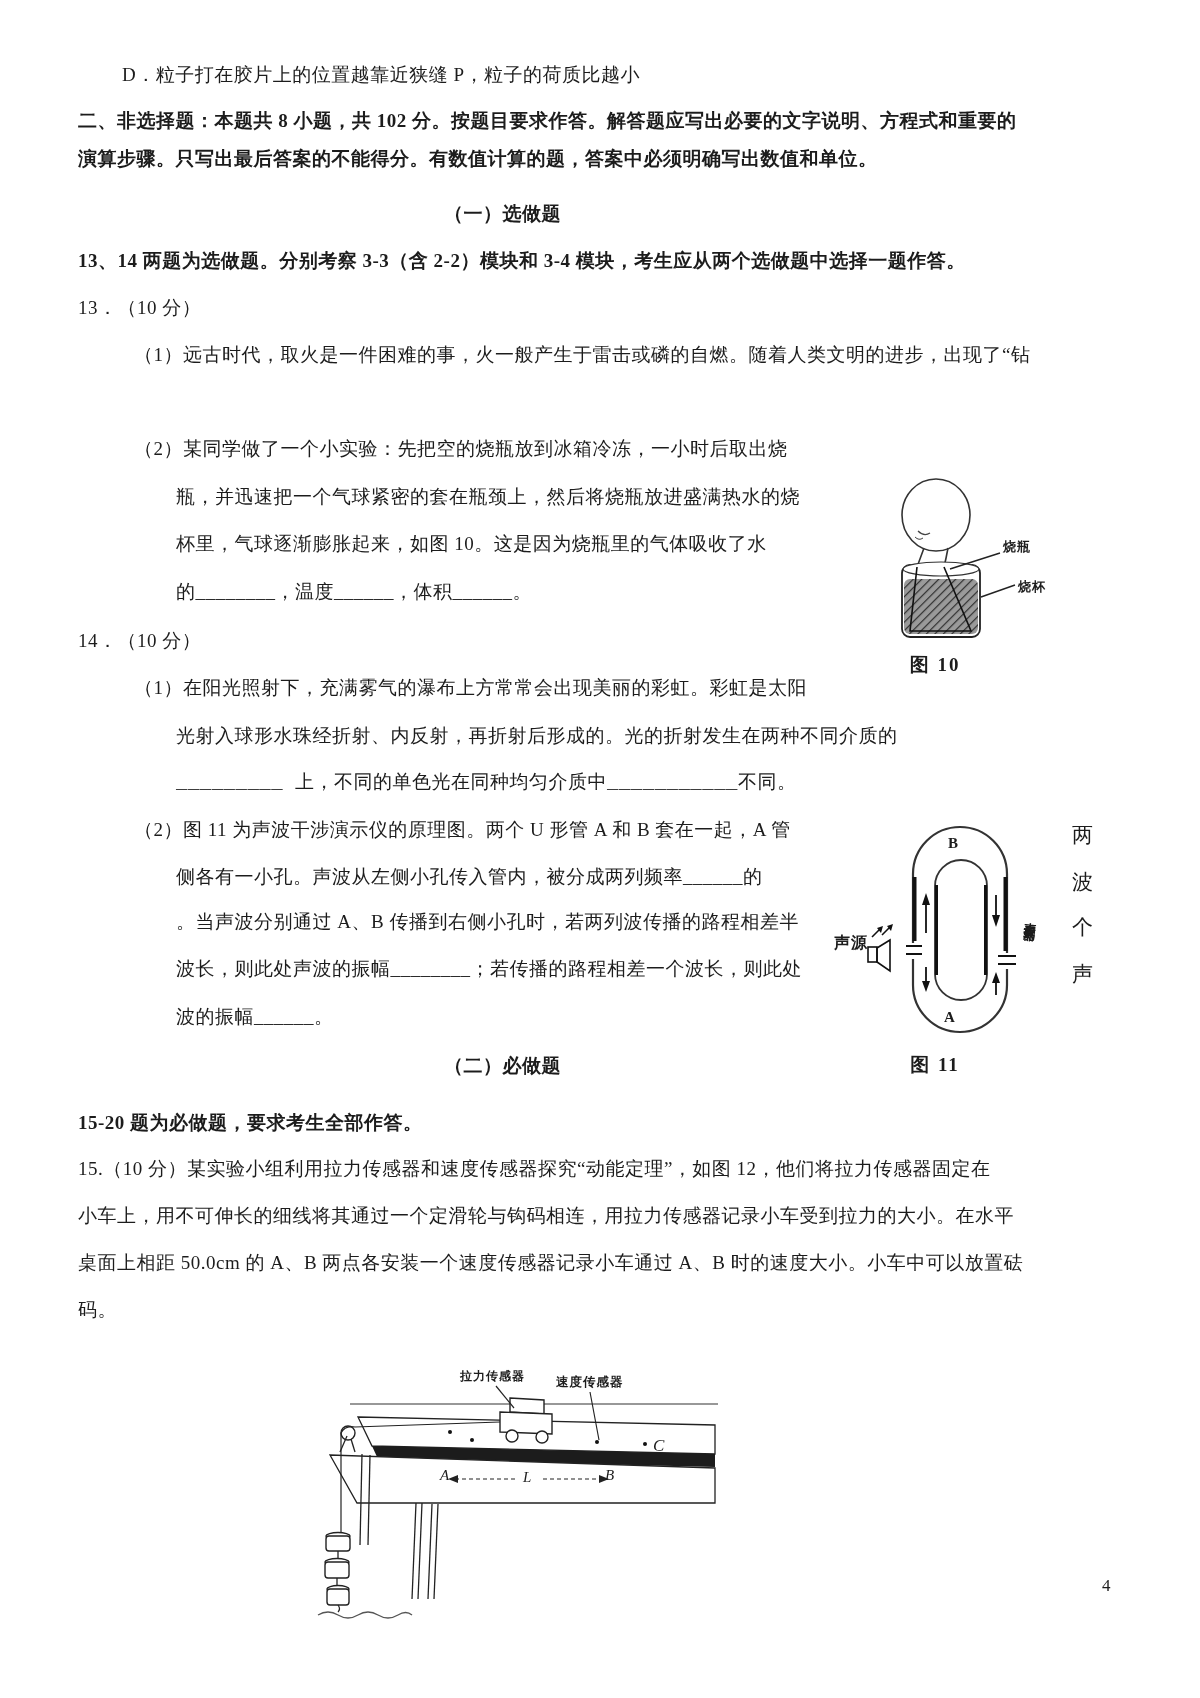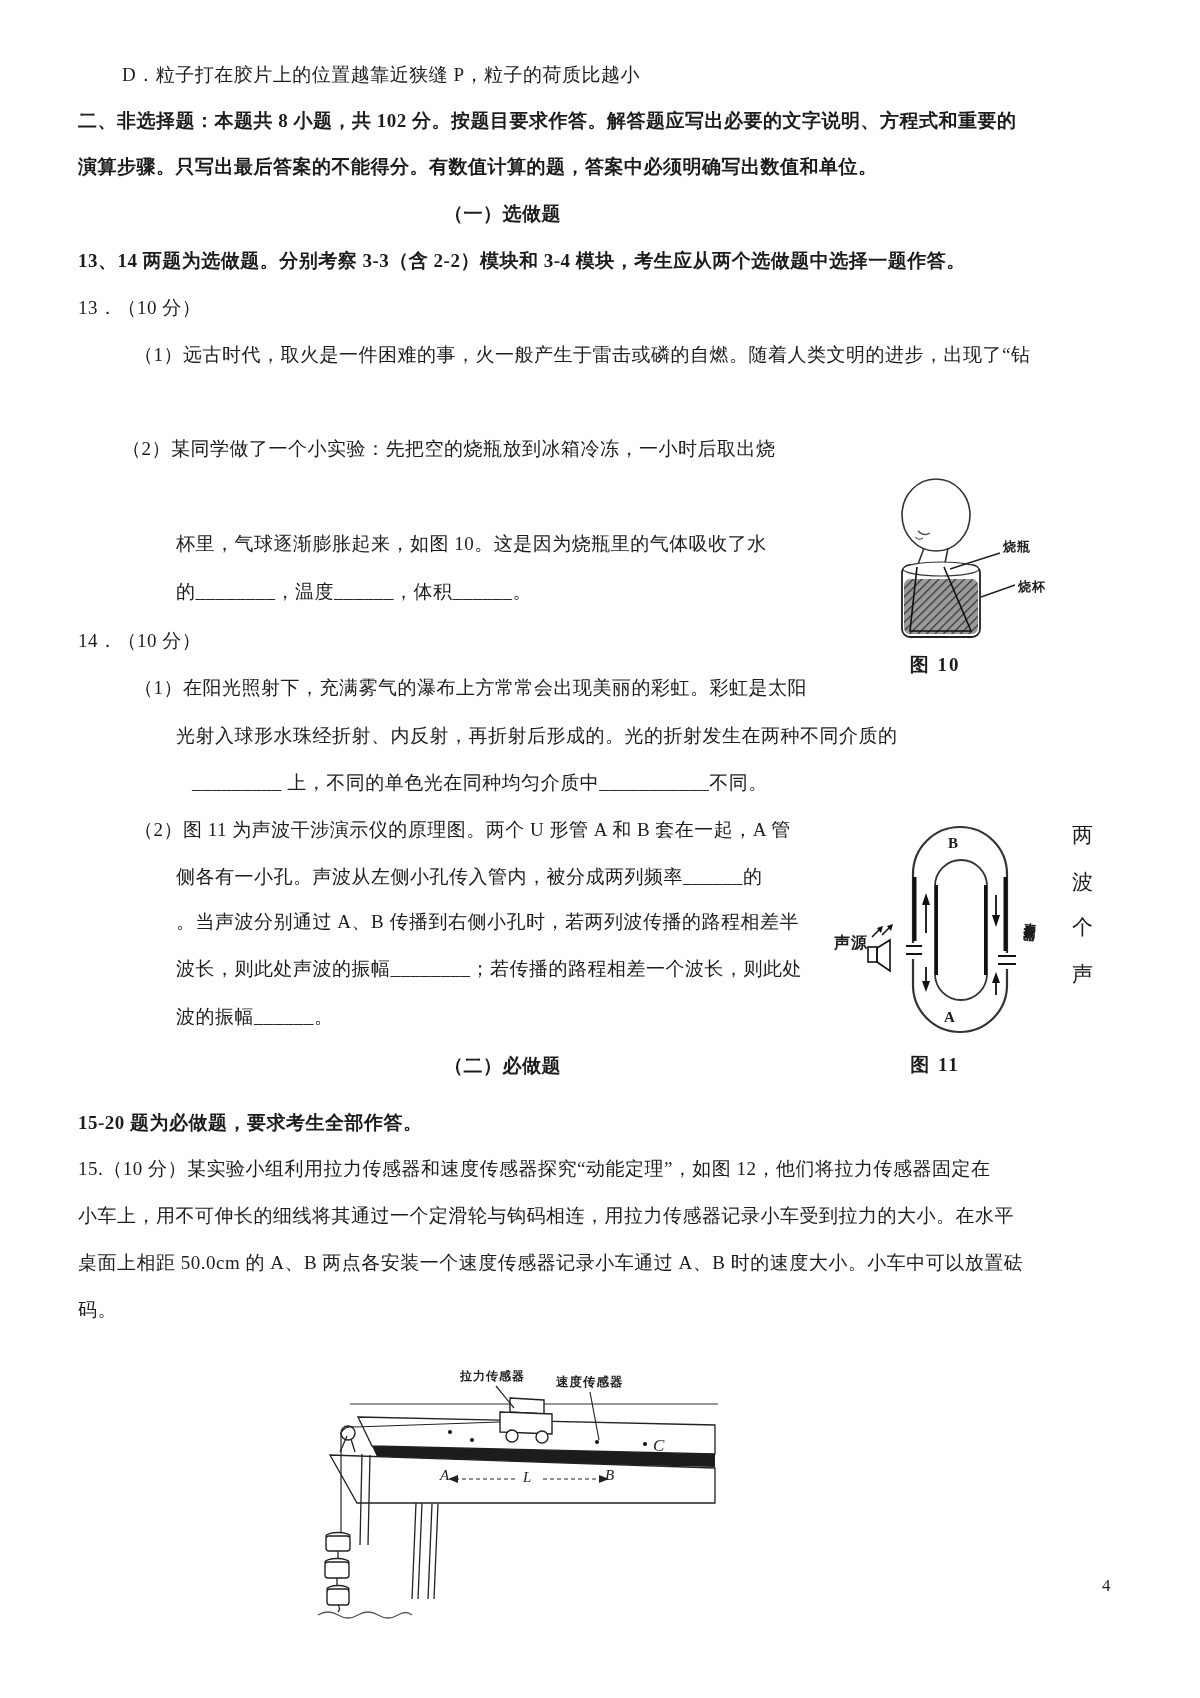--- a/index.html
+++ b/index.html
@@ -41,36 +41,37 @@
   .pageno{position:absolute;font-size:17px;}
 </style>
 </head>
 <body>
 
 <div class="page">
 
   <div class="line" style="left:122px;top:64px;">D．粒子打在胶片上的位置越靠近狭缝 P，粒子的荷质比越小</div>
 
   <div class="line bold" style="left:78px;top:110px;">二、非选择题：本题共 8 小题，共 102 分。按题目要求作答。解答题应写出必要的文字说明、方程式和重要的</div>
-  <div class="line bold" style="left:78px;top:156px;">演算步骤。只写出最后答案的不能得分。有数值计算的题，答案中必须明确写出数值和单位。</div>
+  <div class="line bold" style="left:78px;top:148px;">演算步骤。只写出最后答案的不能得分。有数值计算的题，答案中必须明确写出数值和单位。</div>
 
   <div class="line bold center" style="top:203px;">（一）选做题</div>
 
   <div class="line bold" style="left:78px;top:250px;">13、14 两题为选做题。分别考察 3-3（含 2-2）模块和 3-4 模块，考生应从两个选做题中选择一题作答。</div>
 
   <div class="line" style="left:78px;top:297px;">13．（10 分）</div>
   <div class="line" style="left:134px;top:344px;">（1）远古时代，取火是一件困难的事，火一般产生于雷击或磷的自燃。随着人类文明的进步，出现了“钻</div>
-  <div class="line" style="left:122px;top:438px;">（2）某同学做了一个小实验：先把空的烧瓶放到冰箱冷冻，一小时后取出烧</div>
+  <div class="line" style="left:134px;top:438px;">（2）某同学做了一个小实验：先把空的烧瓶放到冰箱冷冻，一小时后取出烧</div>
+  <div class="line" style="left:176px;top:486px;">瓶，并迅速把一个气球紧密的套在瓶颈上，然后将烧瓶放进盛满热水的烧</div>
   <div class="line" style="left:176px;top:533px;">杯里，气球逐渐膨胀起来，如图 10。这是因为烧瓶里的气体吸收了水</div>
   <div class="line" style="left:176px;top:581px;">的________，温度______，体积______。</div>
 
   <div class="line" style="left:78px;top:630px;">14．（10 分）</div>
   <div class="line" style="left:134px;top:677px;">（1）在阳光照射下，充满雾气的瀑布上方常常会出现美丽的彩虹。彩虹是太阳</div>
   <div class="line" style="left:176px;top:725px;">光射入球形水珠经折射、内反射，再折射后形成的。光的折射发生在两种不同介质的</div>
-  <div class="line" style="left:192px;top:772px;">_________ 上，不同的单色光在同种均匀介质中___________不同。</div>
+  <div class="line" style="left:176px;top:772px;font-family:Liberation Mono, monospace;">_________ 上，不同的单色光在同种均匀介质中___________不同。</div>
   <div class="line" style="left:134px;top:819px;">（2）图 11 为声波干涉演示仪的原理图。两个 U 形管 A 和 B 套在一起，A 管</div>
   <div class="line" style="left:176px;top:866px;">侧各有一小孔。声波从左侧小孔传入管内，被分成两列频率______的</div>
   <div class="line" style="left:176px;top:958px;">波长，则此处声波的振幅________；若传播的路程相差一个波长，则此处</div>
   <div class="line" style="left:176px;top:911px;">。当声波分别通过 A、B 传播到右侧小孔时，若两列波传播的路程相差半</div>
   <div class="line" style="left:176px;top:1006px;">波的振幅______。</div>
 
   <div class="wrapchar" style="left:1072px;top:821px;">两</div>
   <div class="wrapchar" style="left:1072px;top:868px;">波</div>
   <div class="wrapchar" style="left:1072px;top:913px;">个</div>
   <div class="wrapchar" style="left:1072px;top:960px;">声</div>

